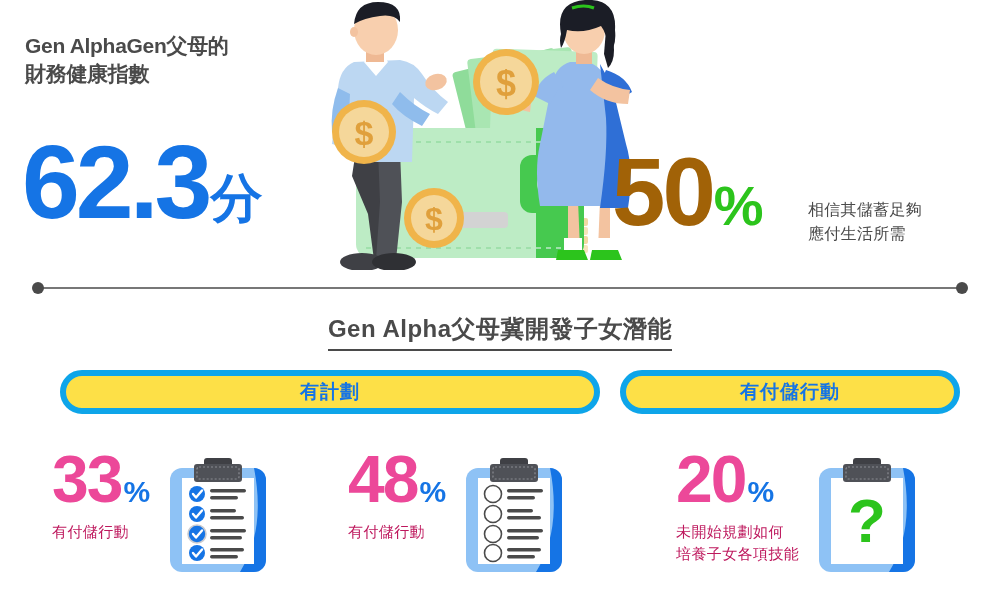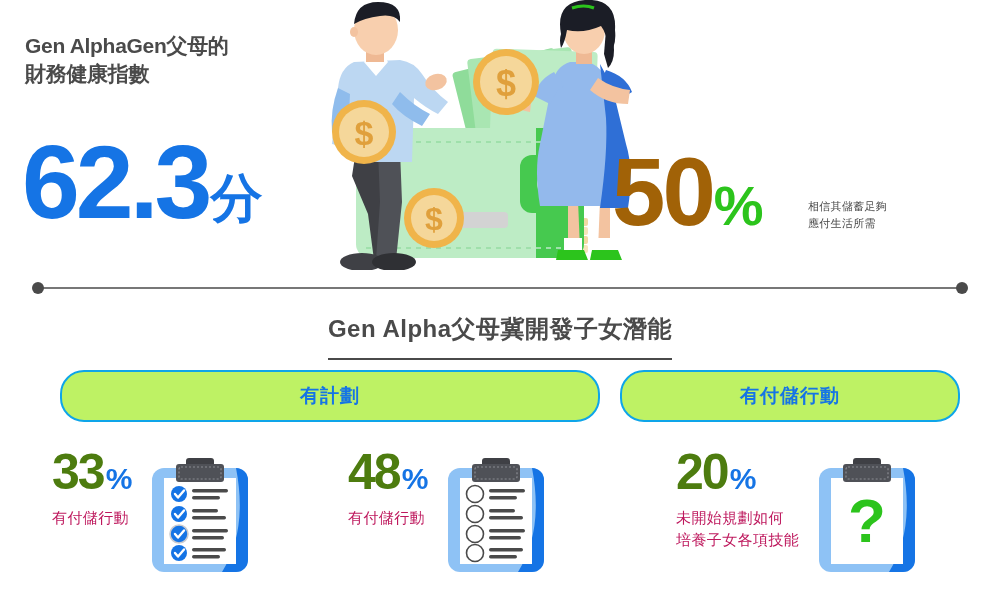--- a/index.html
+++ b/index.html
@@ -42,57 +42,57 @@
   .pct-num {
     font-size: 96px; font-weight: bold; color: #a16207;
     line-height: 0.92; letter-spacing: -3px;
   }
   .pct-sign {
     font-size: 56px; font-weight: bold; color: #2cc41c;
     line-height: 1; margin-left: 1px;
   }
   .pct-desc {
     position: absolute; left: 808px; top: 198px;
-    font-size: 11px; color: #4a4a4a; line-height: 1.5;
+    font-size: 16px; color: #4a4a4a; line-height: 1.5;
     white-space: pre-line; letter-spacing: 0.3px;
   }
 
   .illus { position: absolute; left: 318px; top: 0px; width: 340px; height: 270px; }
 
   
   .divider { position: absolute; left: 0; top: 281px; width: 1000px; height: 14px; }
 
   
   .mid-heading {
     position: absolute; left: 0; top: 313px; width: 1000px;
     text-align: center;
     font-size: 24px; font-weight: bold; color: #4a4a4a;
     letter-spacing: 0.5px;
   }
   .mid-heading span {
-    border-bottom: 2px solid #4a4a4a; padding-bottom: 16px;
+    border-bottom: 2px solid #4a4a4a; padding-bottom: 7px;
   }
 
   
   .pill {
-    position: absolute; height: 52px;
-    border: 2px solid #0ea5e9; border-radius: 24px;
+    position: absolute; height: 44px;
+    border: 6px solid #0ea5e9; border-radius: 24px;
     display: flex; align-items: center; justify-content: center;
     font-size: 19px; font-weight: bold; color: #1574e5;
-    background: #bef264; letter-spacing: 1px;
+    background: #fde047; letter-spacing: 1px;
   }
   .pill-left  { left: 60px;  top: 370px; width: 540px; }
   .pill-right { left: 620px; top: 370px; width: 340px; }
 
   
   .stat { position: absolute; display: flex; align-items: flex-start; }
   .stat-text { display: flex; flex-direction: column; }
   .stat-numline { display: flex; align-items: baseline; }
   .stat-num {
-    font-size: 50px; font-weight: bold; color: #4d7c0f;
+    font-size: 66px; font-weight: bold; color: #ec4899;
     line-height: 0.9; letter-spacing: -2px;
   }
   .stat-pct {
     font-size: 30px; font-weight: bold; color: #1574e5;
     line-height: 1; margin-left: 2px;
   }
   .stat-label {
     margin-top: 12px;
     font-size: 15px; color: #be185d; line-height: 1.45;
     white-space: pre-line; letter-spacing: 0.4px;

